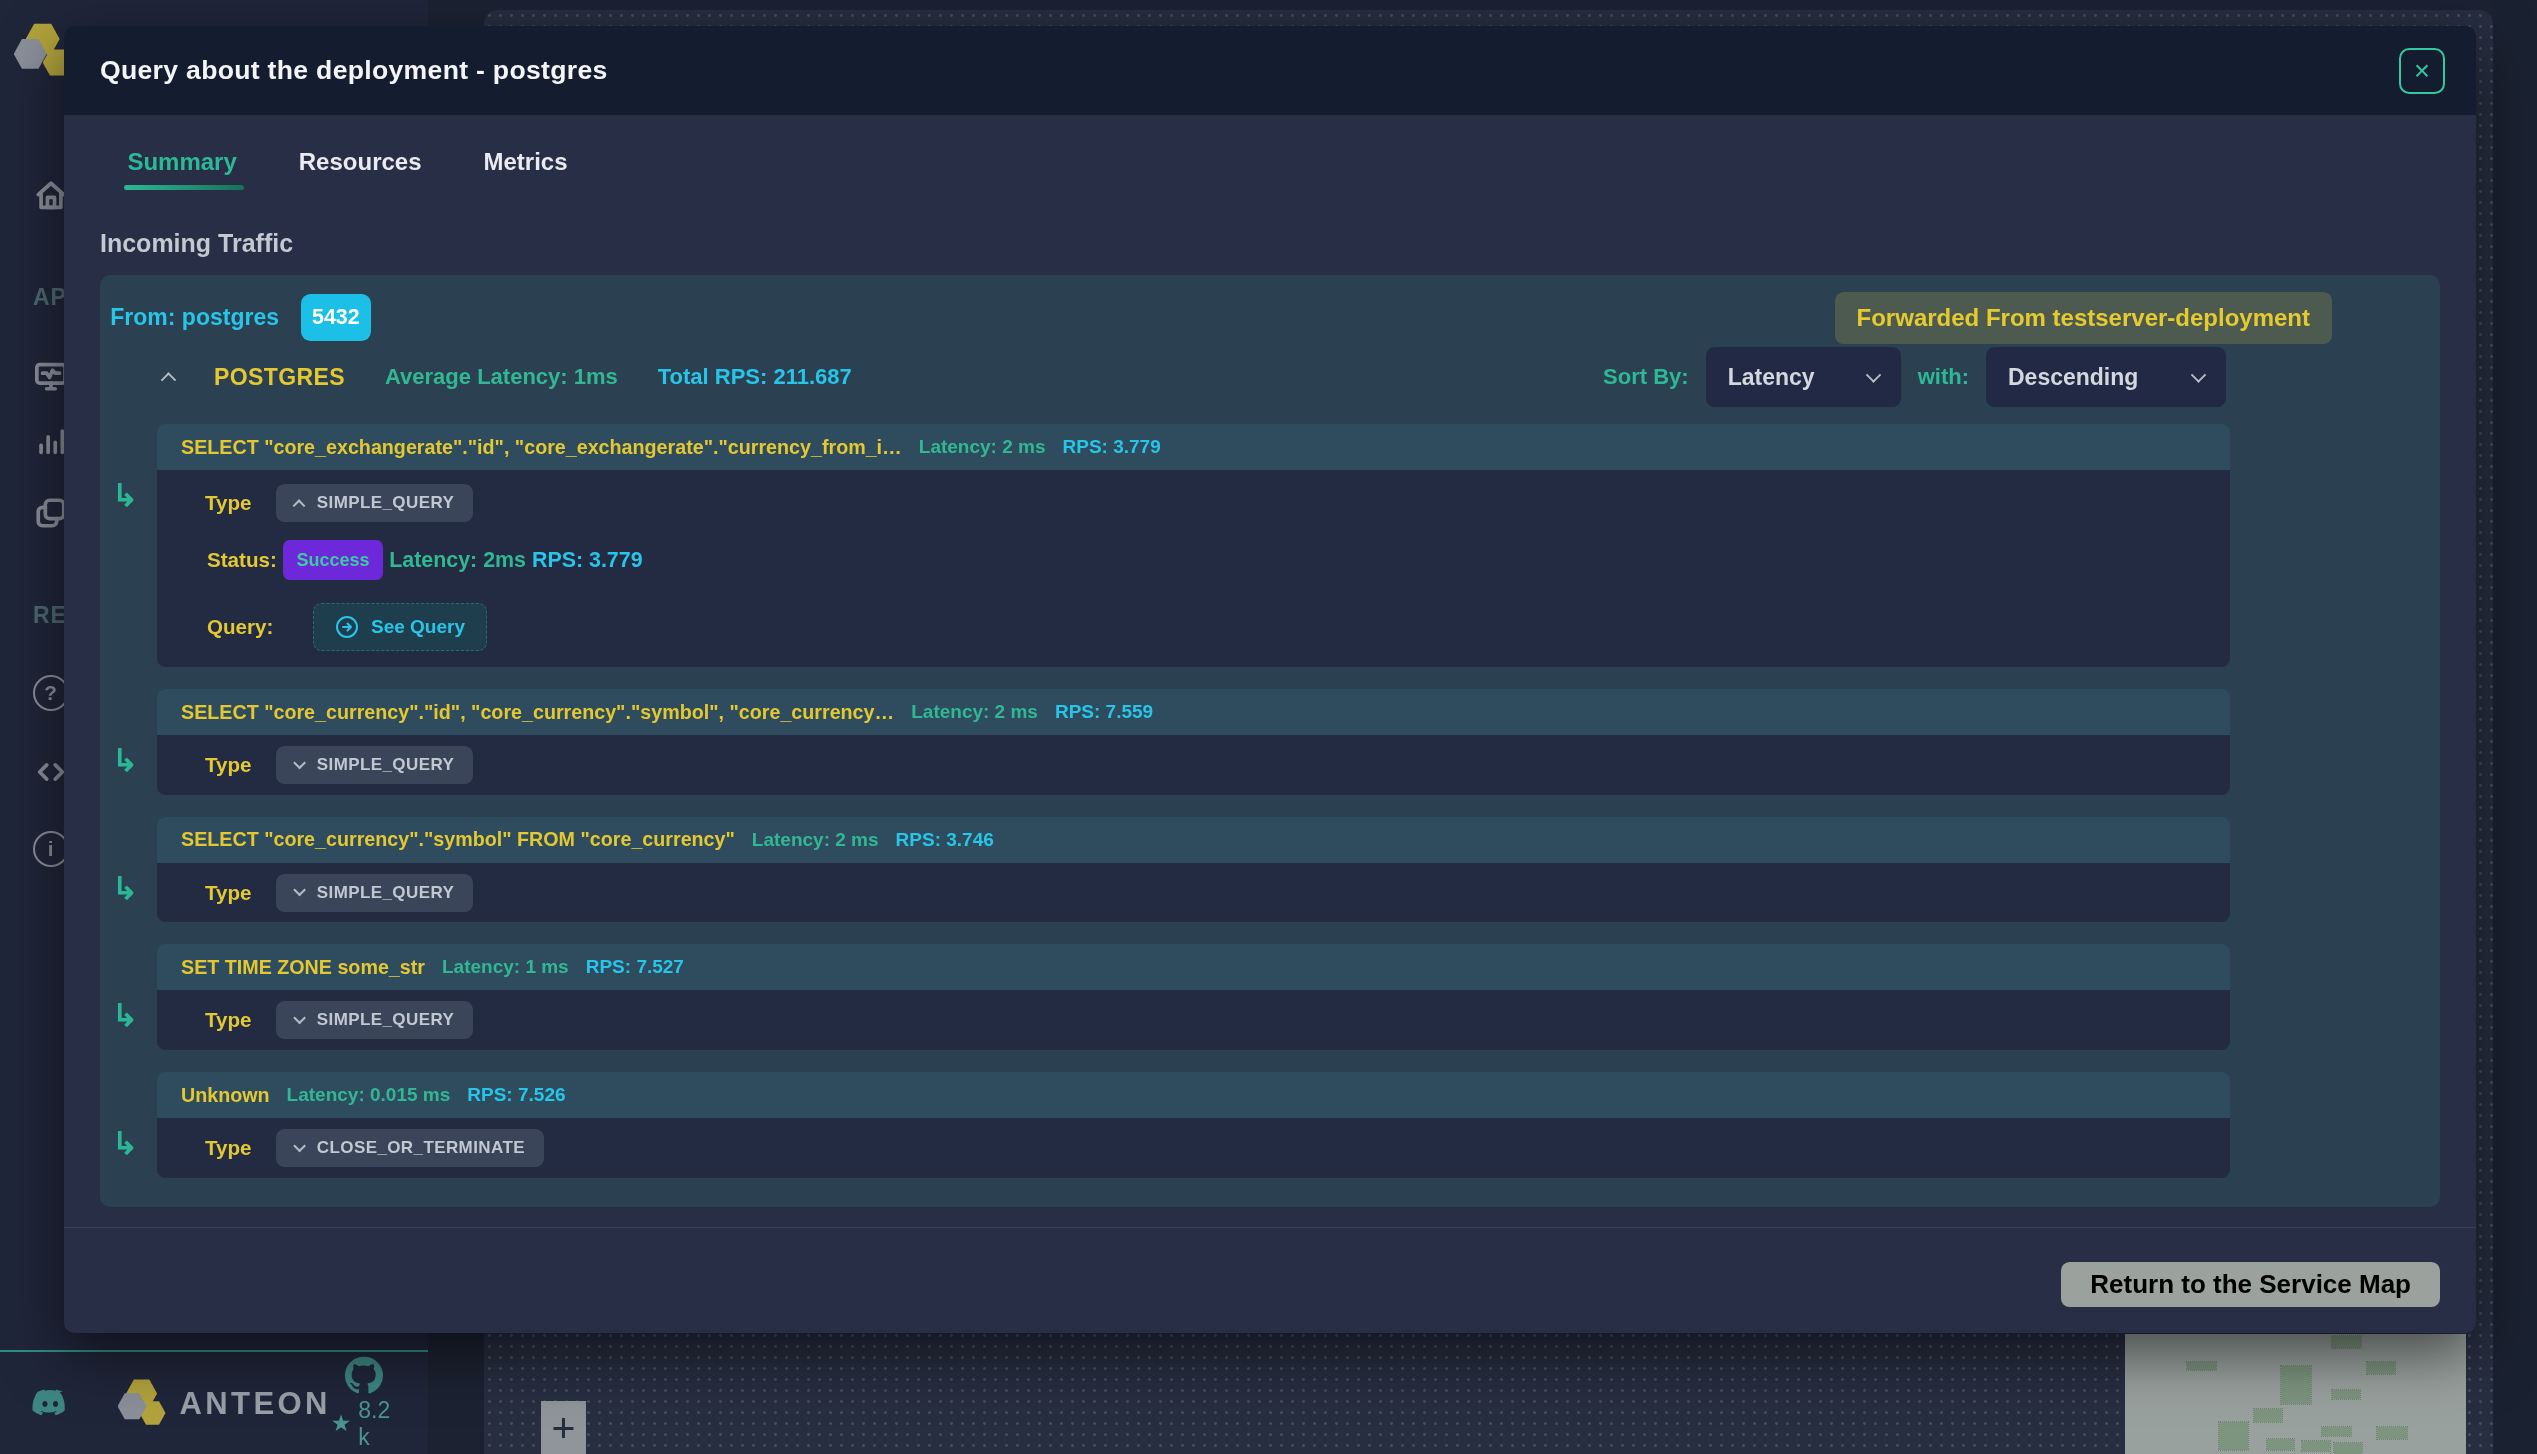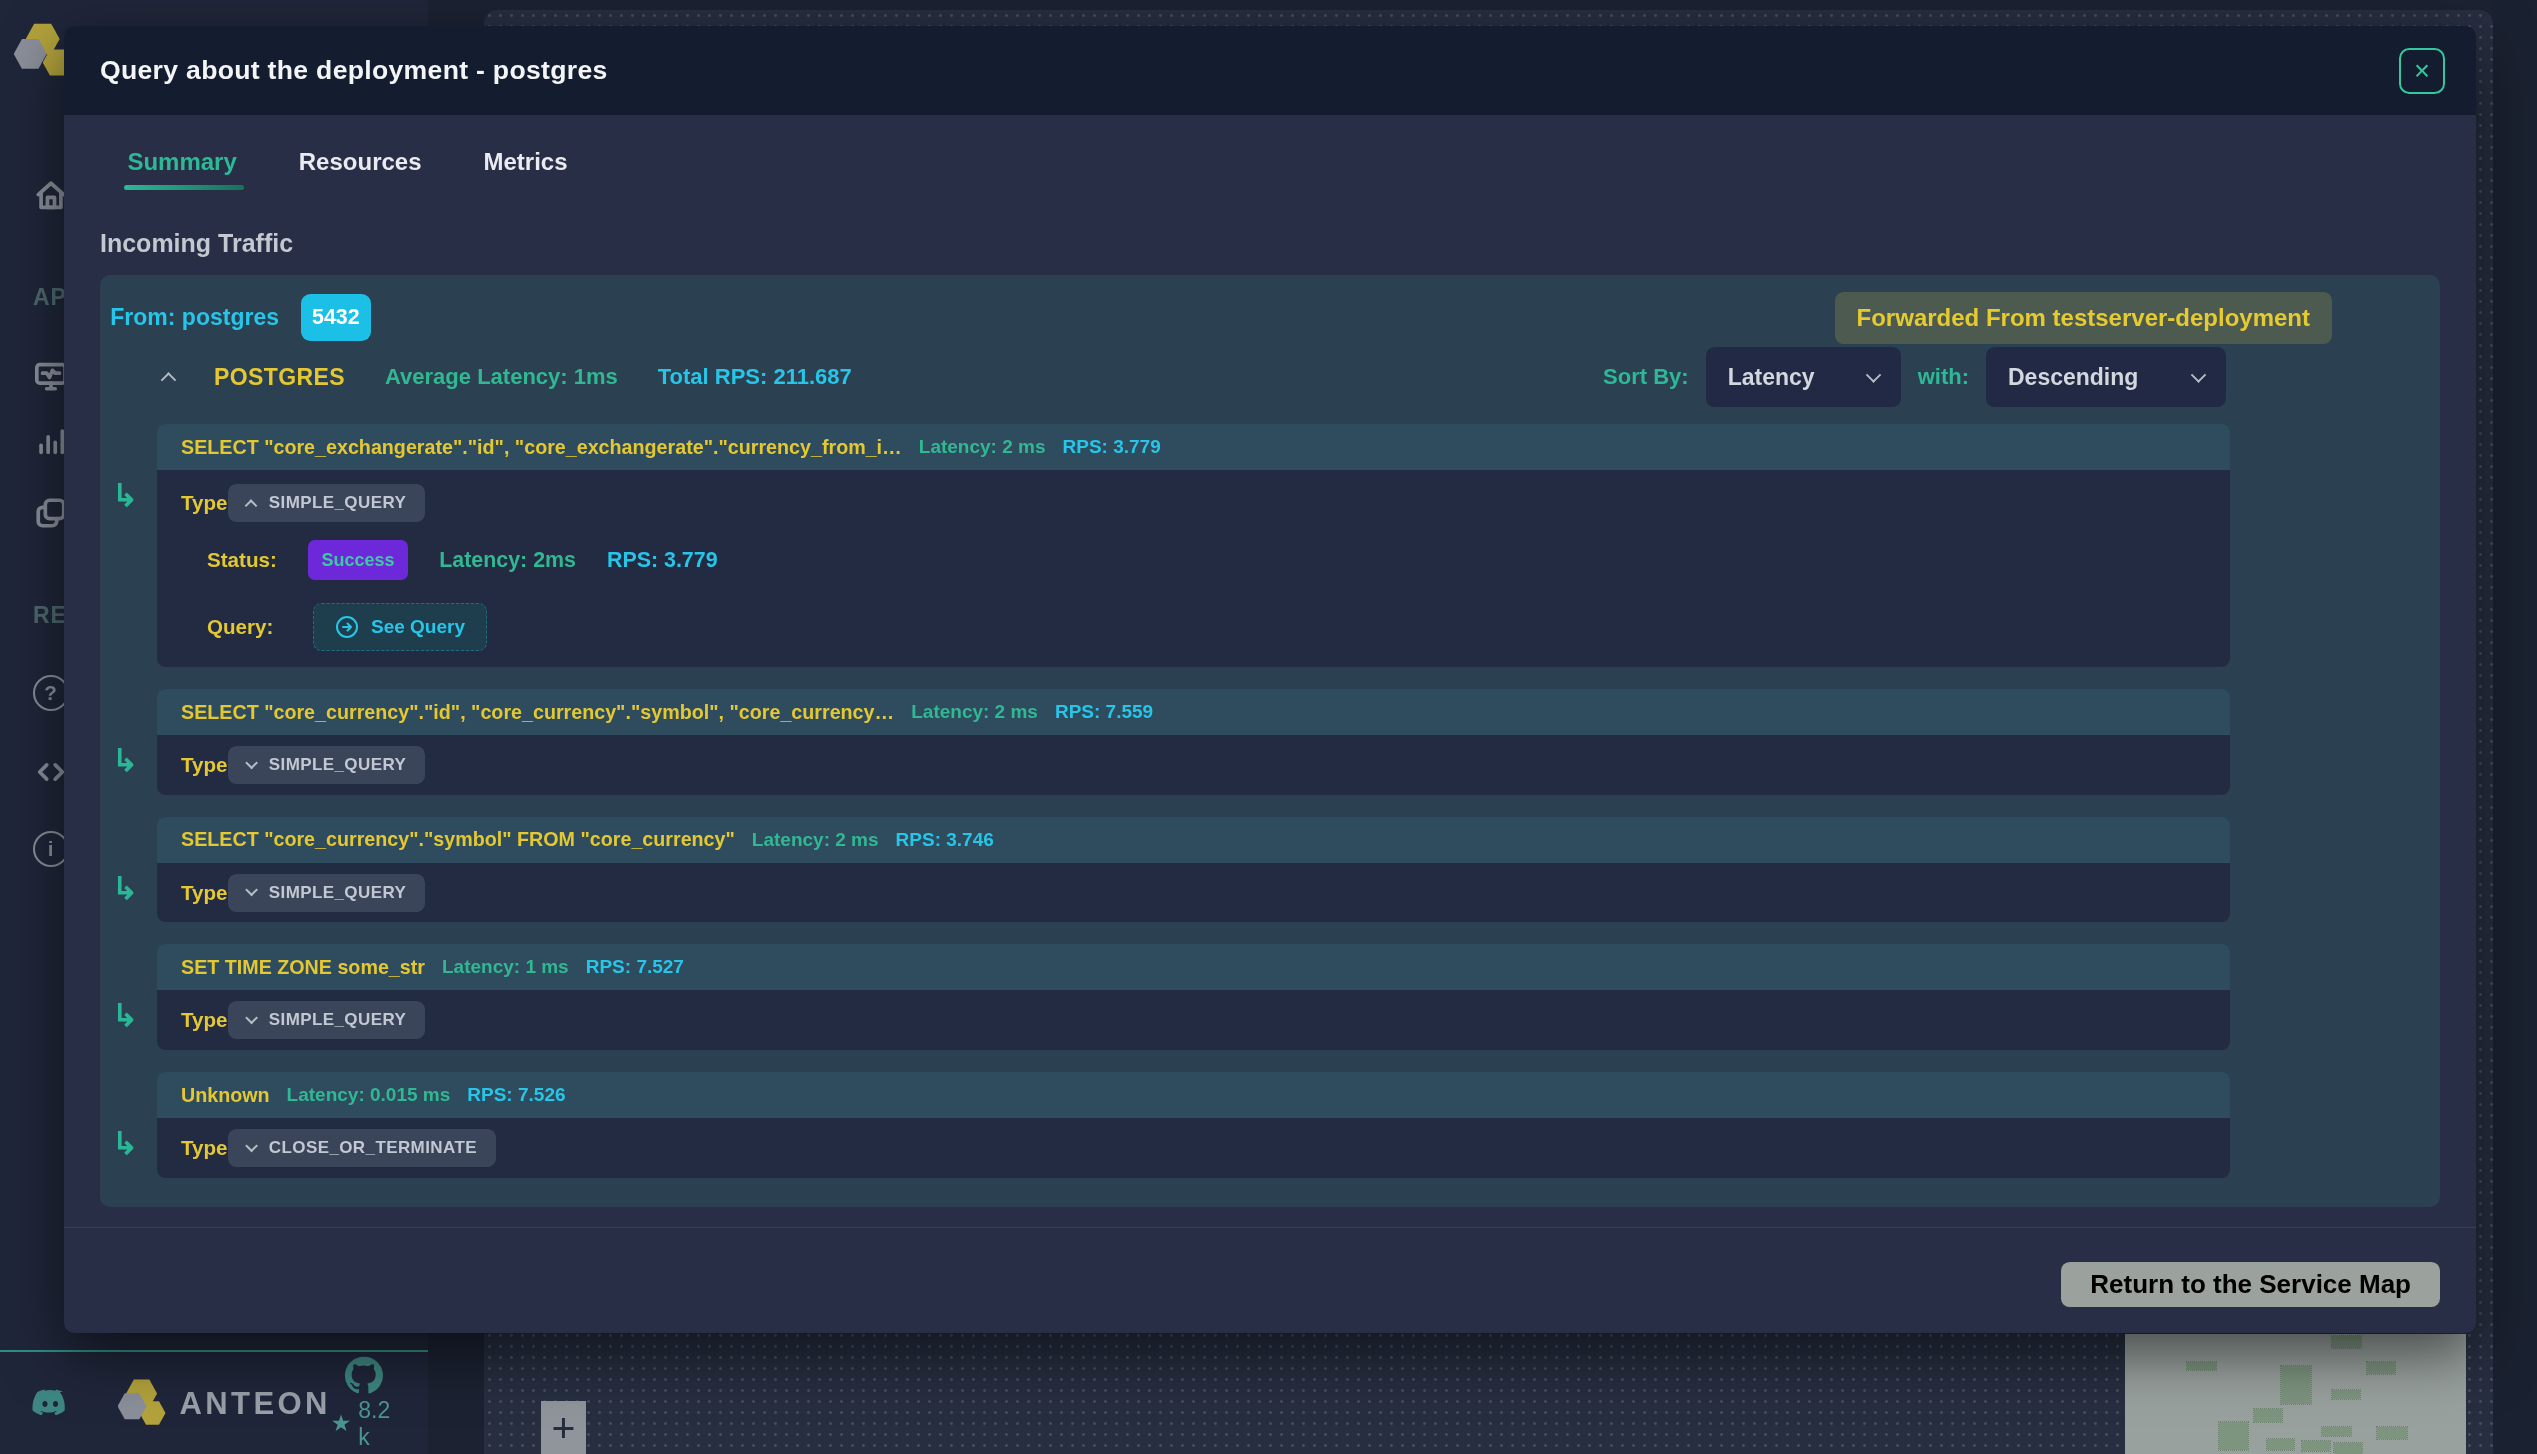--- a/index.html
+++ b/index.html
@@ -64,25 +64,25 @@
 
   .groups { margin:17px 210px 0 57px; display:flex; flex-direction:column; gap:22px; }
   .group { position:relative; }
   .branch-arrow { position:absolute; left:-45px; top:53px; color:#2bb796; font-size:31px; font-weight:700; }
   .group-header { background:#2e4c5e; border-radius:8.6px 8.6px 0 0; height:46px; display:flex; align-items:center; gap:17px; padding:0 24px; cursor:pointer; }
   .q-text { color:#e4c832; font-weight:800; font-size:19.7px; }
   .q-lat { color:#31b893; font-weight:700; font-size:19px; }
   .q-rps { color:#27c5e8; font-weight:700; font-size:19px; }
   .group-body { background:#232b43; border-radius:0 0 8.6px 8.6px; padding:10.3px 24px 10.3px; }
   .group-body.expanded { padding:13.7px 24px 13px; }
-  .type-row { display:flex; align-items:center; height:39px; }
+  .type-row { display:flex; align-items:center; gap:24px; height:39px;margin-left:24px; }
   .row-label { color:#e4c832; font-weight:800; font-size:20.6px; }
   .pill { display:inline-flex; align-items:center; gap:13.7px; background:#3b455a; border-radius:8.6px; height:38px; padding:0 19px;
     color:#c2c8d2; font-size:17px; font-weight:600; letter-spacing:0.4px; cursor:pointer; }
-  .status-row { display:flex; align-items:center; gap:31px; margin:17px 0 0 26px; height:41px; }
+  .status-row { display:flex; align-items:center; gap:6px; margin:17px 0 0 26px; height:41px; }
   .status-badge { background:#6d28d9; color:#3dc9a2; font-size:18px; font-weight:700; border-radius:6.9px; padding:9.4px 13.7px; }
   .d-lat { color:#31b893; font-weight:700; font-size:21.4px; }
   .d-rps { color:#27c5e8; font-weight:700; font-size:21.4px; }
   .query-row { display:flex; align-items:center; gap:40px; margin:22px 0 3.4px 26px; }
   .see-query { display:inline-flex; align-items:center; gap:12px; background:#1e3e4e; border-radius:8.6px; height:48px; padding:0 20.6px;
     color:#27c5e8; font-size:19px; font-weight:700; border:0.9px dashed rgba(39,197,232,.35); cursor:pointer; }
 
   .modal-divider { margin:20.6px -36px 0; border-top:1.7px solid rgba(160,170,190,.14); }
   .modal-footer { display:flex; justify-content:flex-end; padding:34px 0 0; }
   .return-btn { background:#9ba19c; color:#000000; font-size:26px; font-weight:700; border:none; border-radius:8.6px; height:45px; padding:0 29px; cursor:pointer; }

